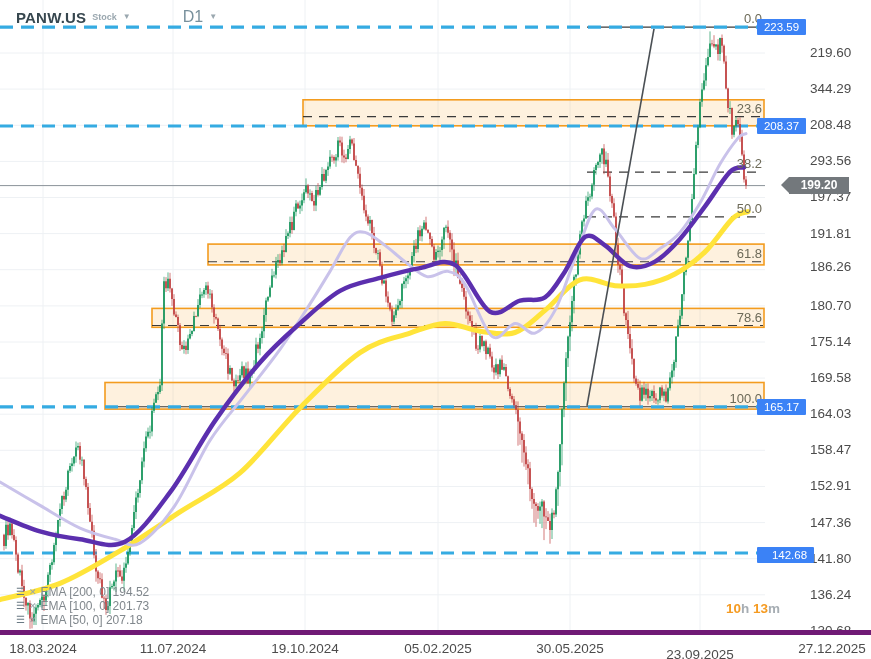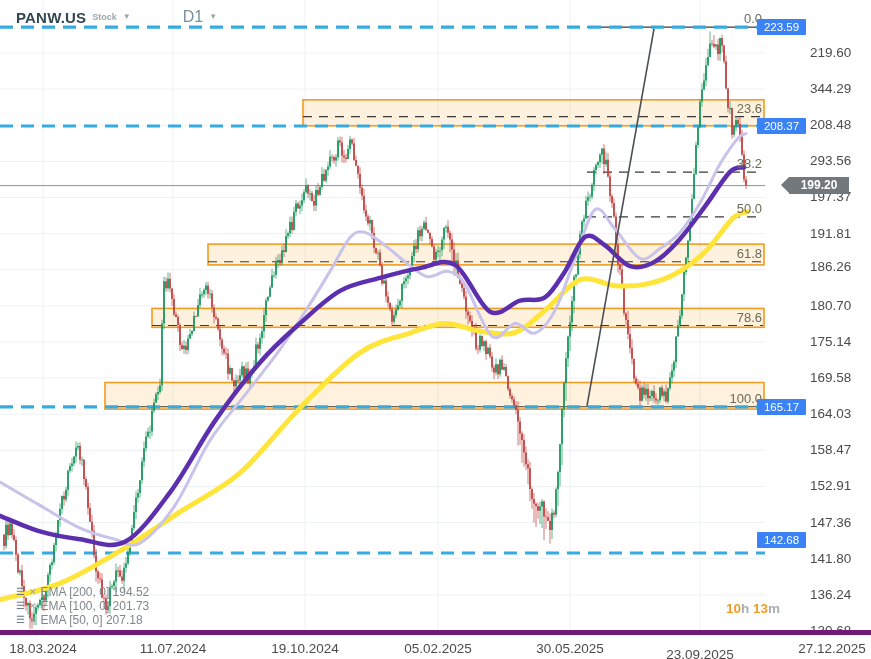--- a/index.html
+++ b/index.html
@@ -903,16 +903,16 @@
       <div class="datelabel" style="left: 305px; top: 6px;">19.10.2024</div>
       <div class="datelabel" style="left: 438px; top: 6px;">05.02.2025</div>
       <div class="datelabel" style="left: 570px; top: 6px;">30.05.2025</div>
       <div class="datelabel" style="left: 700px; top: 12px;">23.09.2025</div>
       <div class="datelabel" style="left: 832px; top: 6px;">27.12.2025</div>
     </div>
   <div id="tags">
       <div class="bluetag" style="top: 19.065px;">223.59</div>
       <div class="bluetag" style="top: 117.995px;">208.37</div>
       <div class="bluetag" style="top: 398.795px;">165.17</div>
-      <div class="bluetag" style="top: 532px;">142.68</div>
+      <div class="bluetag" style="top: 547px; padding-left: 8px;">142.68</div>
       <div id="curtag" style="top: 177.1px;">199.20</div>
     </div>
 </div>
 
 </body></html>

